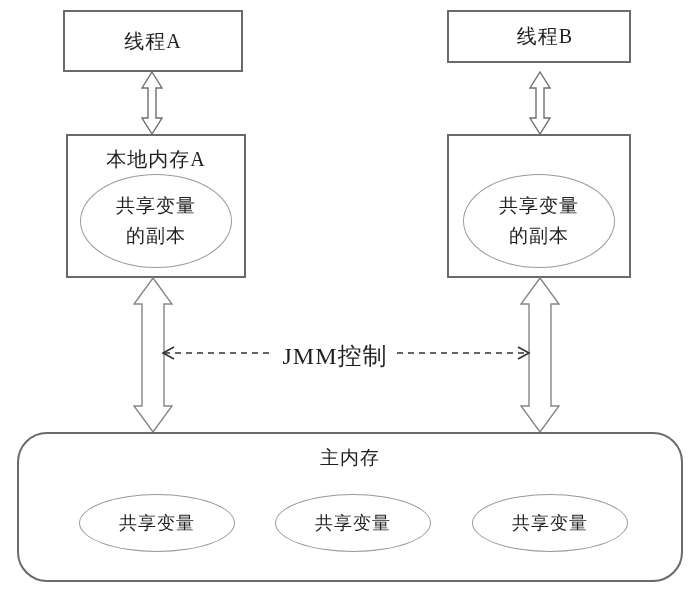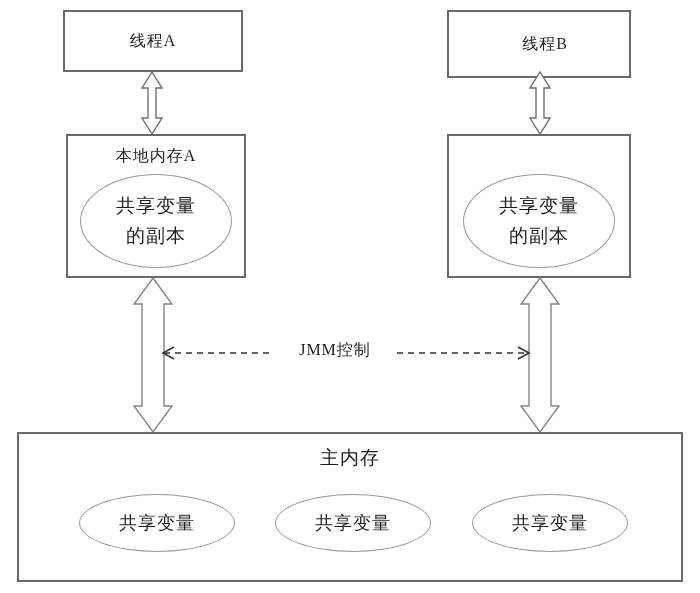--- a/index.html
+++ b/index.html
@@ -14,28 +14,28 @@
   }
   .box {
     position: absolute;
     background: #ffffff;
     border: 2px solid #6a6a6a;
     box-sizing: border-box;
   }
   .box-label {
     display: block;
     text-align: center;
-    font-size: 16px;
+    font-size: 20px;
     letter-spacing: 1px;
     color: #1f1f1f;
   }
   
   .thread-box { display: flex; align-items: center; justify-content: center; }
   #thread-a { left: 63px; top: 10px; width: 180px; height: 62px; }
-  #thread-b { left: 447px; top: 10px; width: 184px; height: 68px; padding-left: 12px; }
+  #thread-b { left: 447px; top: 10px; width: 184px; height: 53px; padding-left: 12px; }
 
   
   #local-a { left: 66px; top: 134px; width: 180px; height: 144px; }
   #local-b { left: 447px; top: 134px; width: 184px; height: 144px; }
   .local-label { margin-top: 10px; }
   .copy-ellipse {
     position: absolute;
     left: 50%;
     transform: translateX(-50%);
     top: 38px;
@@ -48,21 +48,21 @@
     display: flex;
     flex-direction: column;
     align-items: center;
     justify-content: center;
     line-height: 30px;
     font-size: 19px;
     letter-spacing: 1px;
   }
 
   
-  #main-memory { left: 17px; top: 432px; width: 666px; height: 150px; }
+  #main-memory { left: 17px; top: 432px; width: 666px; height: 150px; border-radius: 30px; }
   .main-label { margin-top: 11px; font-size: 19px; }
   .shared-ellipse {
     position: absolute;
     border: 1px solid #9a9a9a;
     border-radius: 50%;
     background: #ffffff;
     box-sizing: border-box;
     display: flex;
     align-items: center;
     justify-content: center;
@@ -81,21 +81,21 @@
   #arrow-main-b   { left: 520px; top: 277px; width: 40px;  height: 156px; }
   #dash-left      { left: 160px; top: 345px; width: 114px; height: 16px; }
   #dash-right     { left: 396px; top: 345px; width: 136px; height: 16px; }
 
   .jmm-label {
     position: absolute;
     left: 275px;
     top: 340px;
     width: 120px;
     text-align: center;
-    font-size: 16px;
+    font-size: 24px;
     letter-spacing: 1px;
     color: #1f1f1f;
   }
 </style>
 </head>
 <body>
 
 <div class="stage">
 
   <div class="box thread-box" id="thread-a">

